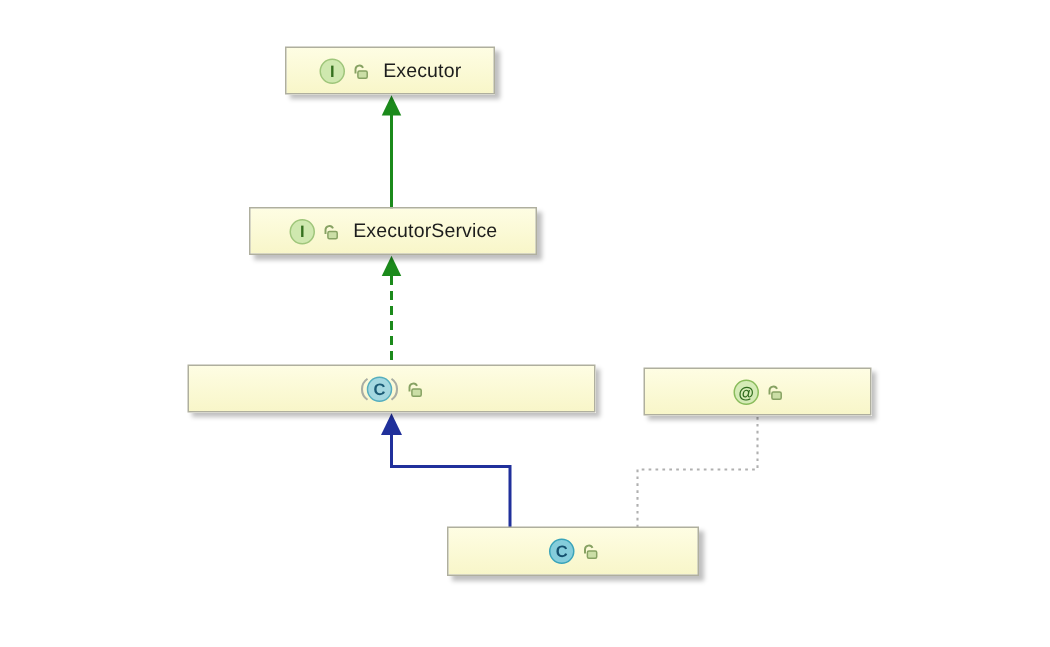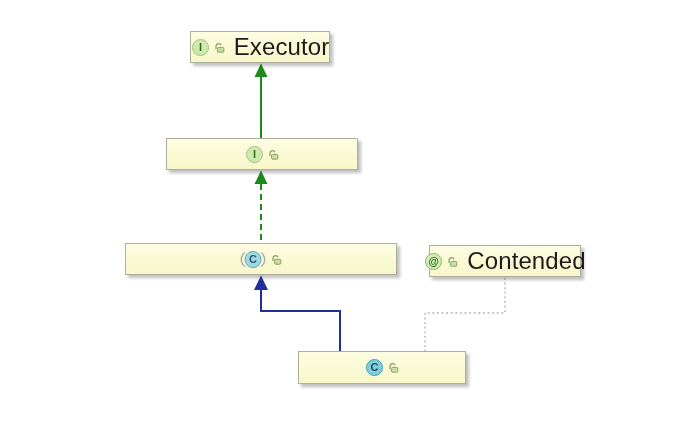--- a/index.html
+++ b/index.html
@@ -13,21 +13,21 @@
   .node{
     position:absolute;box-sizing:border-box;height:32px;
     display:flex;align-items:center;justify-content:center;gap:8px;
     background:linear-gradient(180deg,var(--node-fill-top,#FEFDE3) 0%,var(--node-fill-bottom,#F8F6C9) 100%);
     border:1px solid var(--node-border,#AFAF9E);
     box-shadow:3px 3px 3px rgba(0,0,0,0.25);
     cursor:default;
   }
   .node .icons{display:flex;align-items:center;gap:3px;}
   .node .label{
-    font-size:24px;line-height:1;color:var(--node-text,#1C1C1C);
+    font-size:13px;line-height:1;color:var(--node-text,#1C1C1C);
     letter-spacing:0.1px;white-space:nowrap;padding-bottom:1px;
   }
 
   #node-executor{left:190px;top:31px;width:140px;}
   #node-executor-service{left:166px;top:138px;width:192px;}
   #node-abstract-executor-service{left:125px;top:243px;width:272px;}
   #node-contended{left:429px;top:245px;width:152px;}
   #node-fork-join-pool{left:298px;top:351px;width:168px;height:33px;}
 
   .icon-letter{
@@ -97,20 +97,21 @@
     <span class="icons">
       <svg width="19" height="19" viewBox="0 0 19 19">
         <circle class="iface-circle" cx="9.5" cy="9.5" r="8"></circle>
         <text class="icon-letter iface-letter" x="9.5" y="13.3" text-anchor="middle">I</text>
       </svg>
       <svg width="13" height="13" viewBox="0 0 13 13">
         <path class="lock-shackle" d="M3 8 V5.2 A2.6 2.6 0 0 1 8 4.3"></path>
         <rect class="lock-body" x="4.6" y="6.4" width="6.2" height="4.8" rx="1"></rect>
       </svg>
     </span>
+    <span class="label">ExecutorService</span>
   </div>
 
   <div class="node" id="node-abstract-executor-service">
     <span class="icons">
       <svg width="28" height="19" viewBox="0 0 28 19">
         <path class="paren" d="M6 2.5 A8.5 8.5 0 0 0 6 16.5"></path>
         <circle class="abstract-circle" cx="14" cy="9.5" r="8"></circle>
         <text class="icon-letter abstract-letter" x="14" y="13.3" text-anchor="middle">C</text>
         <path class="paren" d="M22 2.5 A8.5 8.5 0 0 1 22 16.5"></path>
       </svg>
@@ -125,21 +126,20 @@
     <span class="icons">
       <svg width="19" height="19" viewBox="0 0 19 19">
         <circle class="anno-circle" cx="9.5" cy="9.5" r="8"></circle>
         <text class="icon-letter anno-letter" x="9.5" y="13.1" text-anchor="middle">@</text>
       </svg>
       <svg width="13" height="13" viewBox="0 0 13 13">
         <path class="lock-shackle" d="M3 8 V5.2 A2.6 2.6 0 0 1 8 4.3"></path>
         <rect class="lock-body" x="4.6" y="6.4" width="6.2" height="4.8" rx="1"></rect>
       </svg>
     </span>
-    <span class="label">Contended</span>
   </div>
 
   <div class="node" id="node-fork-join-pool">
     <span class="icons">
       <svg width="19" height="19" viewBox="0 0 19 19">
         <circle class="class-circle" cx="9.5" cy="9.5" r="8"></circle>
         <text class="icon-letter class-letter" x="9.5" y="13.3" text-anchor="middle">C</text>
       </svg>
       <svg width="13" height="13" viewBox="0 0 13 13">
         <path class="lock-shackle" d="M3 8 V5.2 A2.6 2.6 0 0 1 8 4.3"></path>

